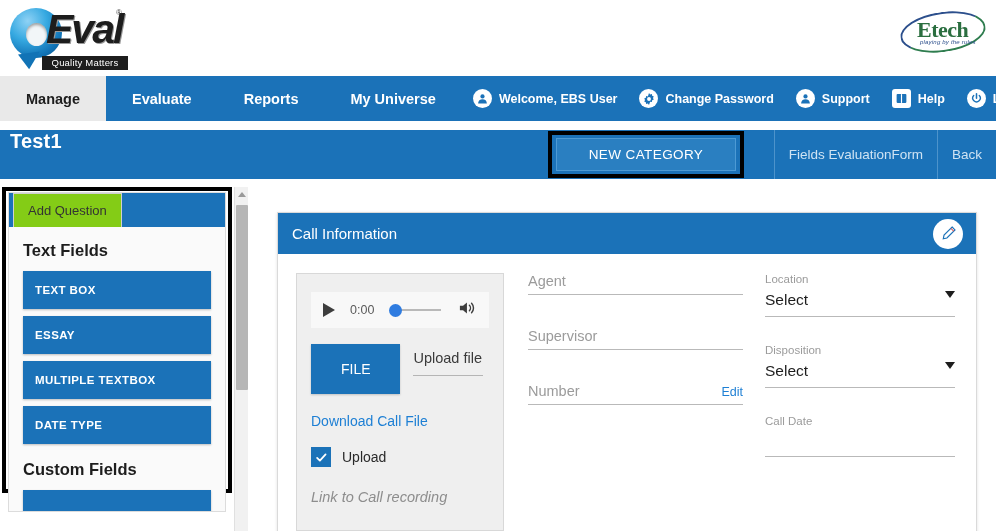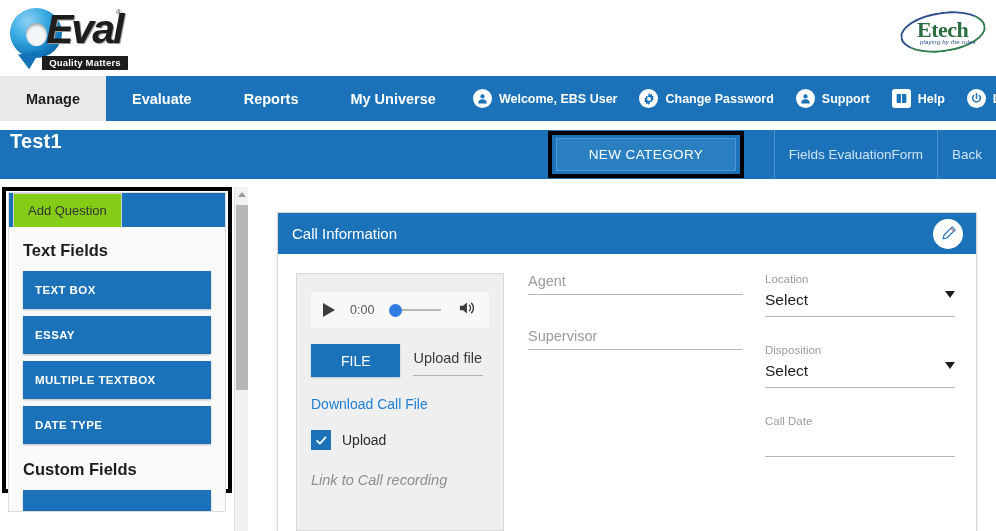--- a/index.html
+++ b/index.html
@@ -32,21 +32,21 @@
   .qeval-eval {
     position:absolute; left:38px; top:2px;
     font-family:Liberation Sans, sans-serif;
     font-size:41px; font-weight:bold; font-style:italic;
     color:#1d1d1d; letter-spacing:-2px;
     text-shadow:1px 1px 0 #999;
   }
   .qeval-reg { position:absolute; left:108px; top:4px; font-size:8px; color:#444; }
   .qeval-tag {
     position:absolute; left:34px; top:52px; width:86px; height:14px;
-    background:#1d1d1d; color:#fff; font-size:9.5px; font-weight:bold;
+    background:#1d1d1d; color:#fff; font-size:9.5px; font-weight:normal;
     text-align:center; line-height:14px; letter-spacing:.2px;
   }
   .etech-logo { position:absolute; right:10px; top:6px; width:86px; height:52px; }
   .etech-ring {
     position:absolute; left:0; top:6px; width:86px; height:40px;
     border:2px solid #2c4f8c; border-radius:50%/50%;
     border-right-color:#2f7d4f; border-bottom-color:#2f7d4f;
     transform:rotate(-8deg);
   }
   .etech-name {
@@ -190,21 +190,21 @@
     cursor:pointer;
   }
   .audio-time { font-size:12.5px; color:#5a5a5a; }
   .seek { position:relative; width:52px; height:14px; display:flex; align-items:center; cursor:pointer;}
   .seek-track { position:absolute; left:7px; right:0; height:2px; background:#b9b9b9; }
   .seek-knob { position:absolute; left:0; width:13px; height:13px; border-radius:50%; background:#2f7ce0; }
   .vol { margin-left:auto; cursor:pointer; }
 
   .file-row { display:flex; align-items:flex-start; margin-top:16px; }
   .file-btn {
-    width:90px; height:33px; background:#1b72b8; color:#fff;
+    width:90px; height:50px; background:#1b72b8; color:#fff;
     font-size:14px; display:flex; align-items:center; justify-content:center;
     cursor:pointer; box-shadow:0 1px 2px rgba(0,0,0,.2);
   }
   .upload-field {
     margin-left:13px; margin-top:6px; width:76px; overflow:hidden; white-space:nowrap;
   }
   .upload-ph { font-size:14.5px; color:#3a3a3a; display:block; }
   .upload-underline { height:1px; background:#b5b5b5; margin-top:9px; width:70px; }
 
   .dl-link {
@@ -412,20 +412,25 @@
 
         <div class="fields-col">
           <div class="field-group">
             <span class="fl-label">Agent</span>
             <div class="fl-line"></div>
           </div>
           <div class="field-group">
             <span class="fl-label">Supervisor</span>
             <div class="fl-line"></div>
           </div>
+          <div class="field-group">
+            <span class="fl-label">Number</span>
+            <span class="edit-inline">Edit</span>
+            <div class="fl-line"></div>
+          </div>
         </div>
 
         <div class="select-col">
           <div class="sel-group">
             <span class="sel-label">Location</span>
             <div class="sel-box">
               <span class="sel-val">Select</span>
               <span class="caret"></span>
             </div>
             <div class="sel-line"></div>

